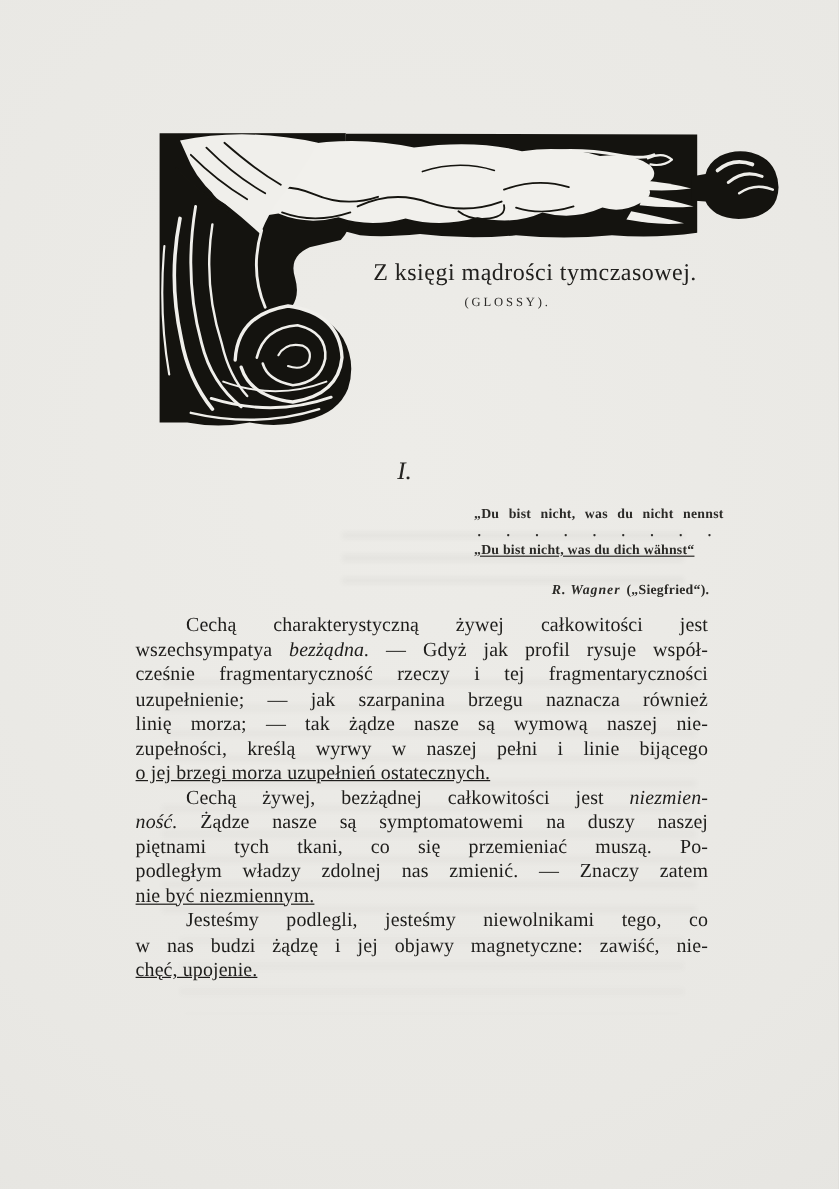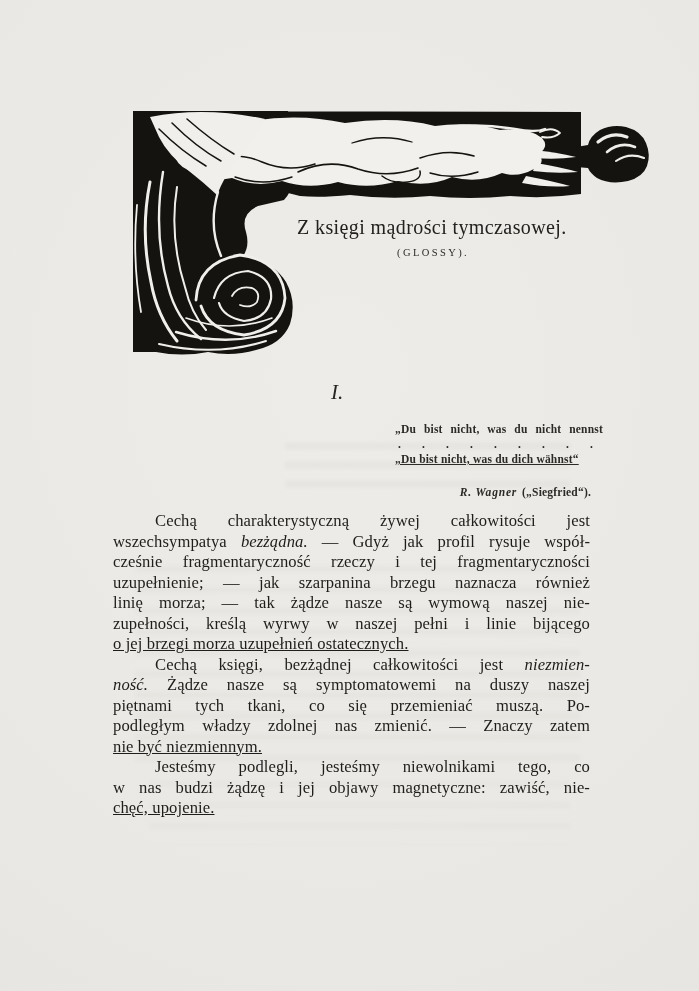--- a/index.html
+++ b/index.html
@@ -9,26 +9,26 @@
     margin: 0 auto;
     background:
       radial-gradient(130% 105% at 48% 38%, #edece8 0%, #e9e8e4 55%, #e2e1dd 100%);
     overflow: hidden;
     font-family: "Liberation Serif", "DejaVu Serif", serif;
     color: #1e1d1b;
   }
   .ornament { position: absolute; left: 125px; top: 105px; width: 540px; height: 260px; }
 
   .title {
-    position: absolute; left: 297px; top: 216px;
+    position: absolute; left: 311px; top: 216px;
     margin: 0; font-size: 20px; font-weight: normal;
     letter-spacing: 0.4px; white-space: nowrap; color: #22211f;
   }
   .subtitle {
-    position: absolute; left: 397px; top: 247px;
+    position: absolute; left: 387px; top: 247px;
     font-size: 10.5px; letter-spacing: 2.4px; color: #2a2927; white-space: nowrap;
   }
   .section-number {
     position: absolute; left: 331px; top: 380px;
     font-size: 21px; font-style: italic; color: #262522;
   }
   .epigraph {
     position: absolute; left: 395px; top: 423px; width: 208px;
     font-size: 11.5px; font-weight: bold; line-height: 13px;
     color: #2b2a27; letter-spacing: 0.2px;
@@ -155,21 +155,21 @@
   </div>
 
   <div class="body-text">
       <div class="body-line indent"><span>Cechą charakterystyczną żywej całkowitości jest</span></div>
       <div class="body-line"><span>wszechsympatya </span><em>bezżądna.</em><span> — Gdyż jak profil rysuje współ-</span></div>
       <div class="body-line"><span>cześnie fragmentaryczność rzeczy i tej fragmentaryczności</span></div>
       <div class="body-line"><span>uzupełnienie; — jak szarpanina brzegu naznacza również</span></div>
       <div class="body-line"><span>linię morza; — tak żądze nasze są wymową naszej nie-</span></div>
       <div class="body-line"><span>zupełności, kreślą wyrwy w naszej pełni i linie bijącego</span></div>
       <div class="body-line para-end"><span>o jej brzegi morza uzupełnień ostatecznych.</span></div>
-      <div class="body-line indent"><span>Cechą księgi, bezżądnej całkowitości jest </span><em>niezmien-</em></div>
+      <div class="body-line indent"><span>Cechą żywej, bezżądnej całkowitości jest </span><em>niezmien-</em></div>
       <div class="body-line"><em>ność.</em><span> Żądze nasze są symptomatowemi na duszy naszej</span></div>
       <div class="body-line"><span>piętnami tych tkani, co się przemieniać muszą. Po-</span></div>
       <div class="body-line"><span>podległym władzy zdolnej nas zmienić. — Znaczy zatem</span></div>
       <div class="body-line para-end"><span>nie być niezmiennym.</span></div>
       <div class="body-line indent"><span>Jesteśmy podlegli, jesteśmy niewolnikami tego, co</span></div>
       <div class="body-line"><span>w nas budzi żądzę i jej objawy magnetyczne: zawiść, nie-</span></div>
       <div class="body-line para-end"><span>chęć, upojenie.</span></div>
     </div>
 
   <div class="ghost g1"></div>

